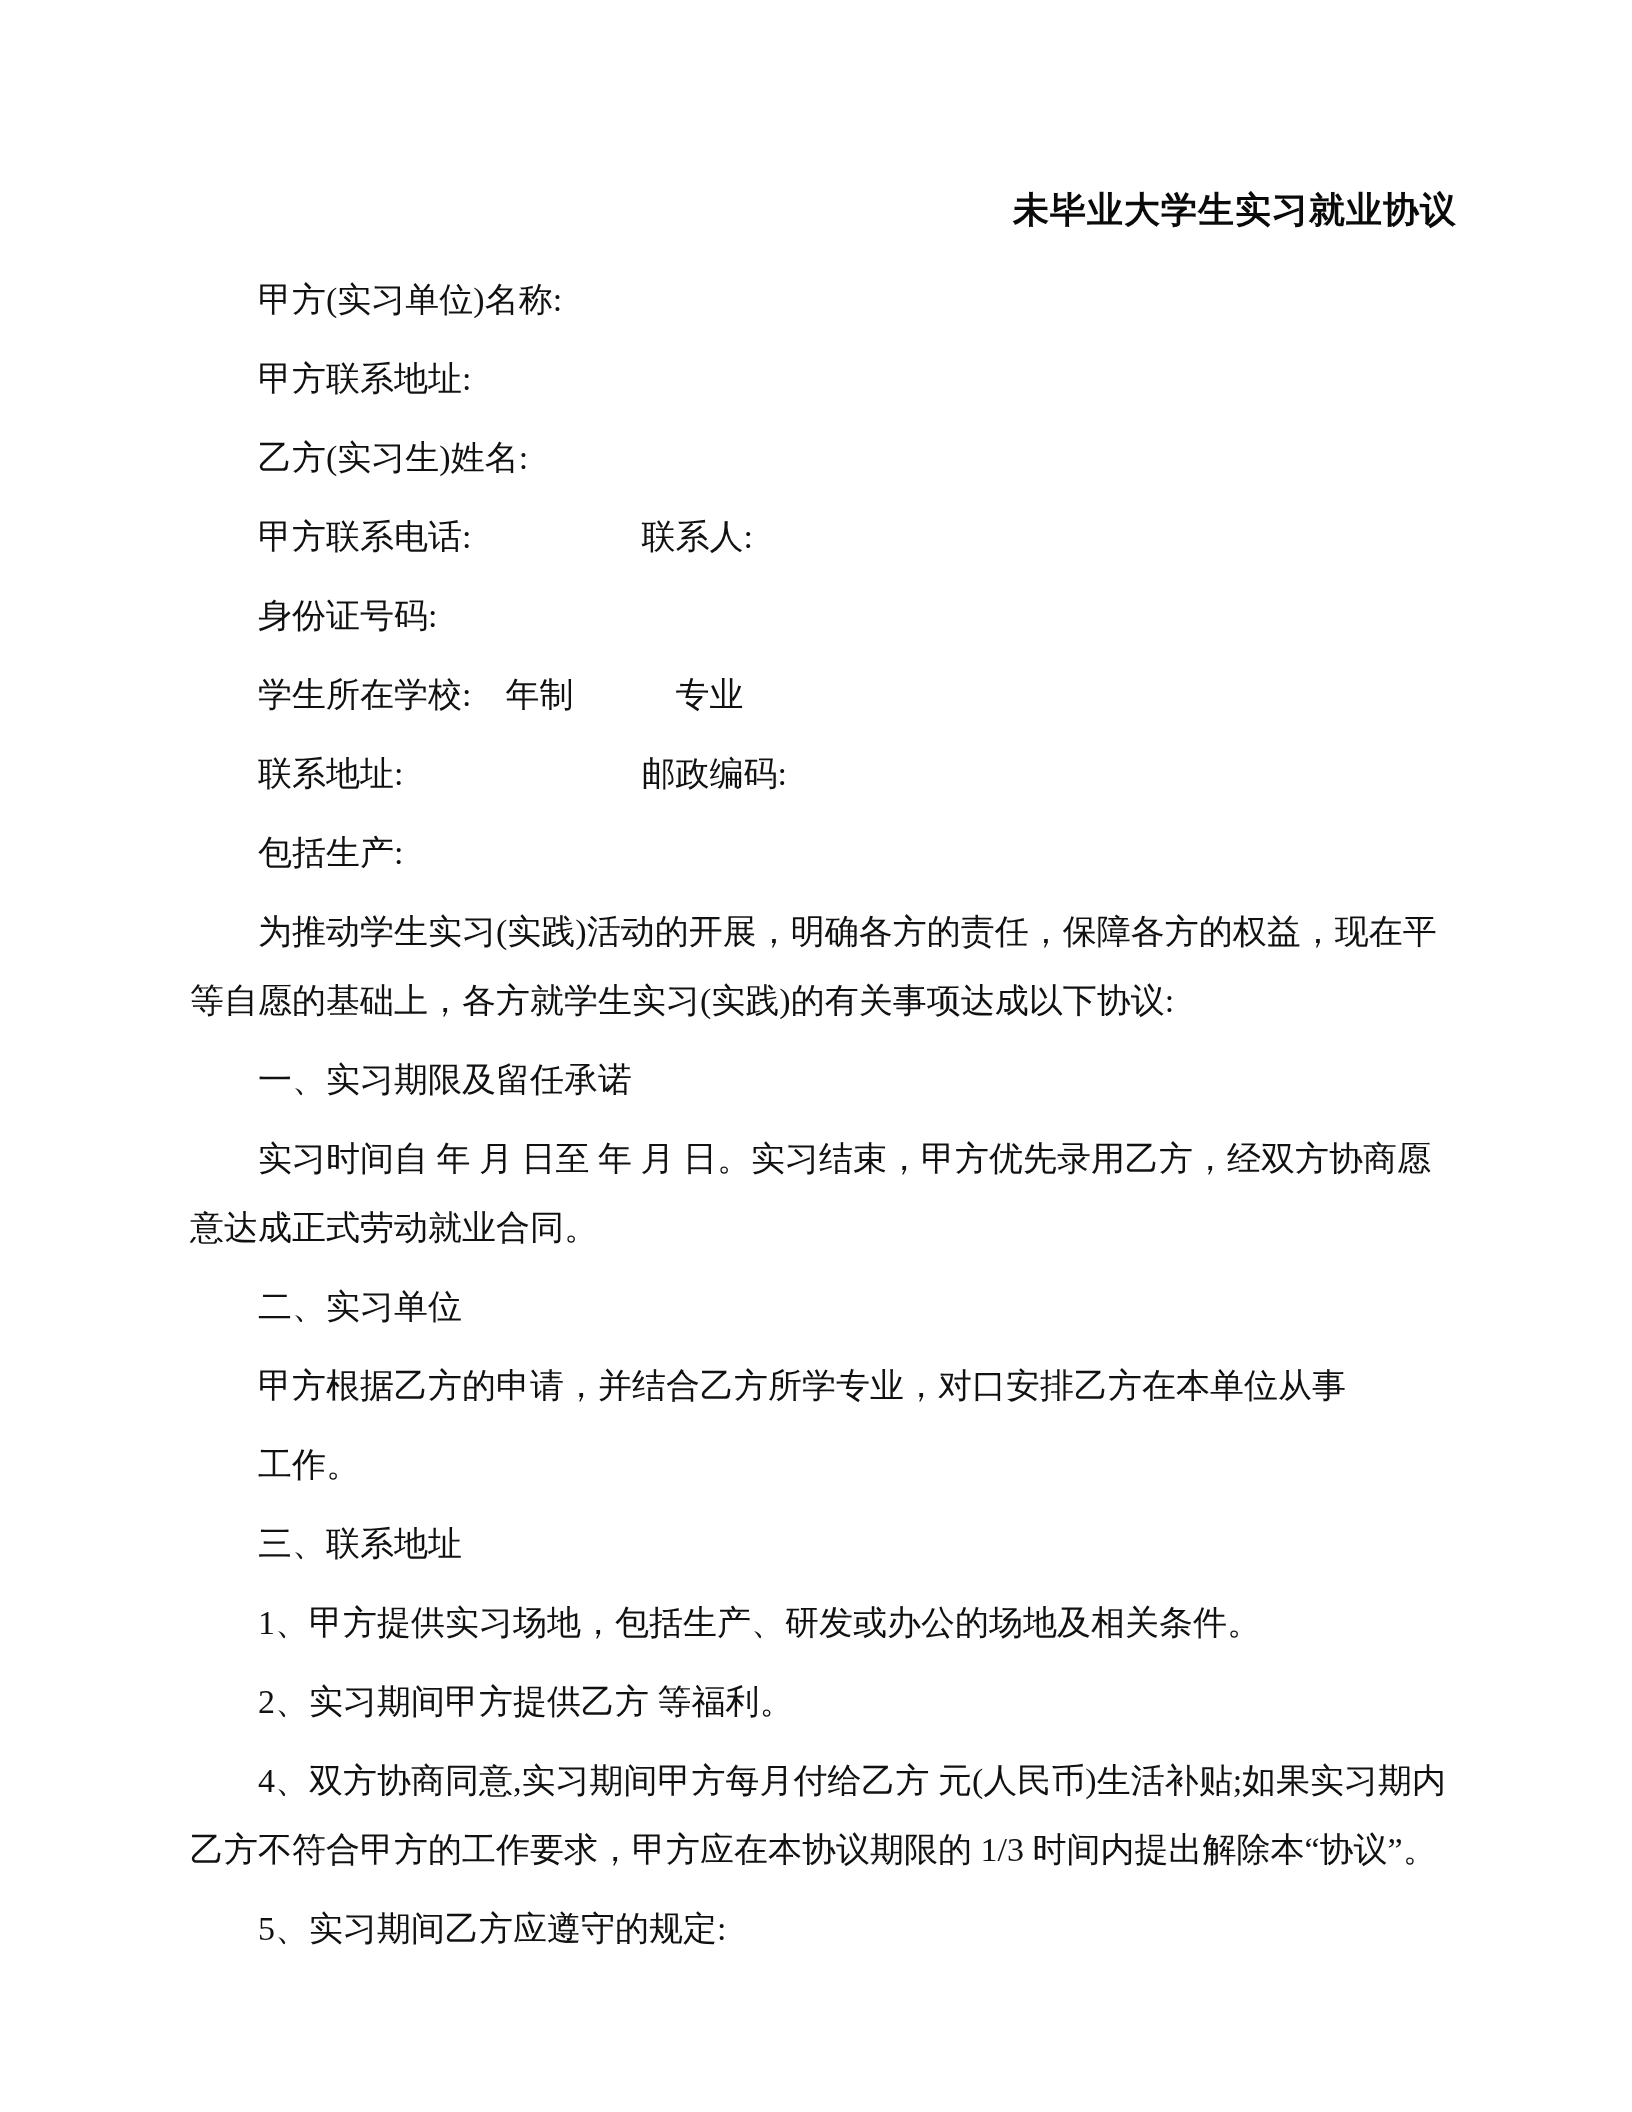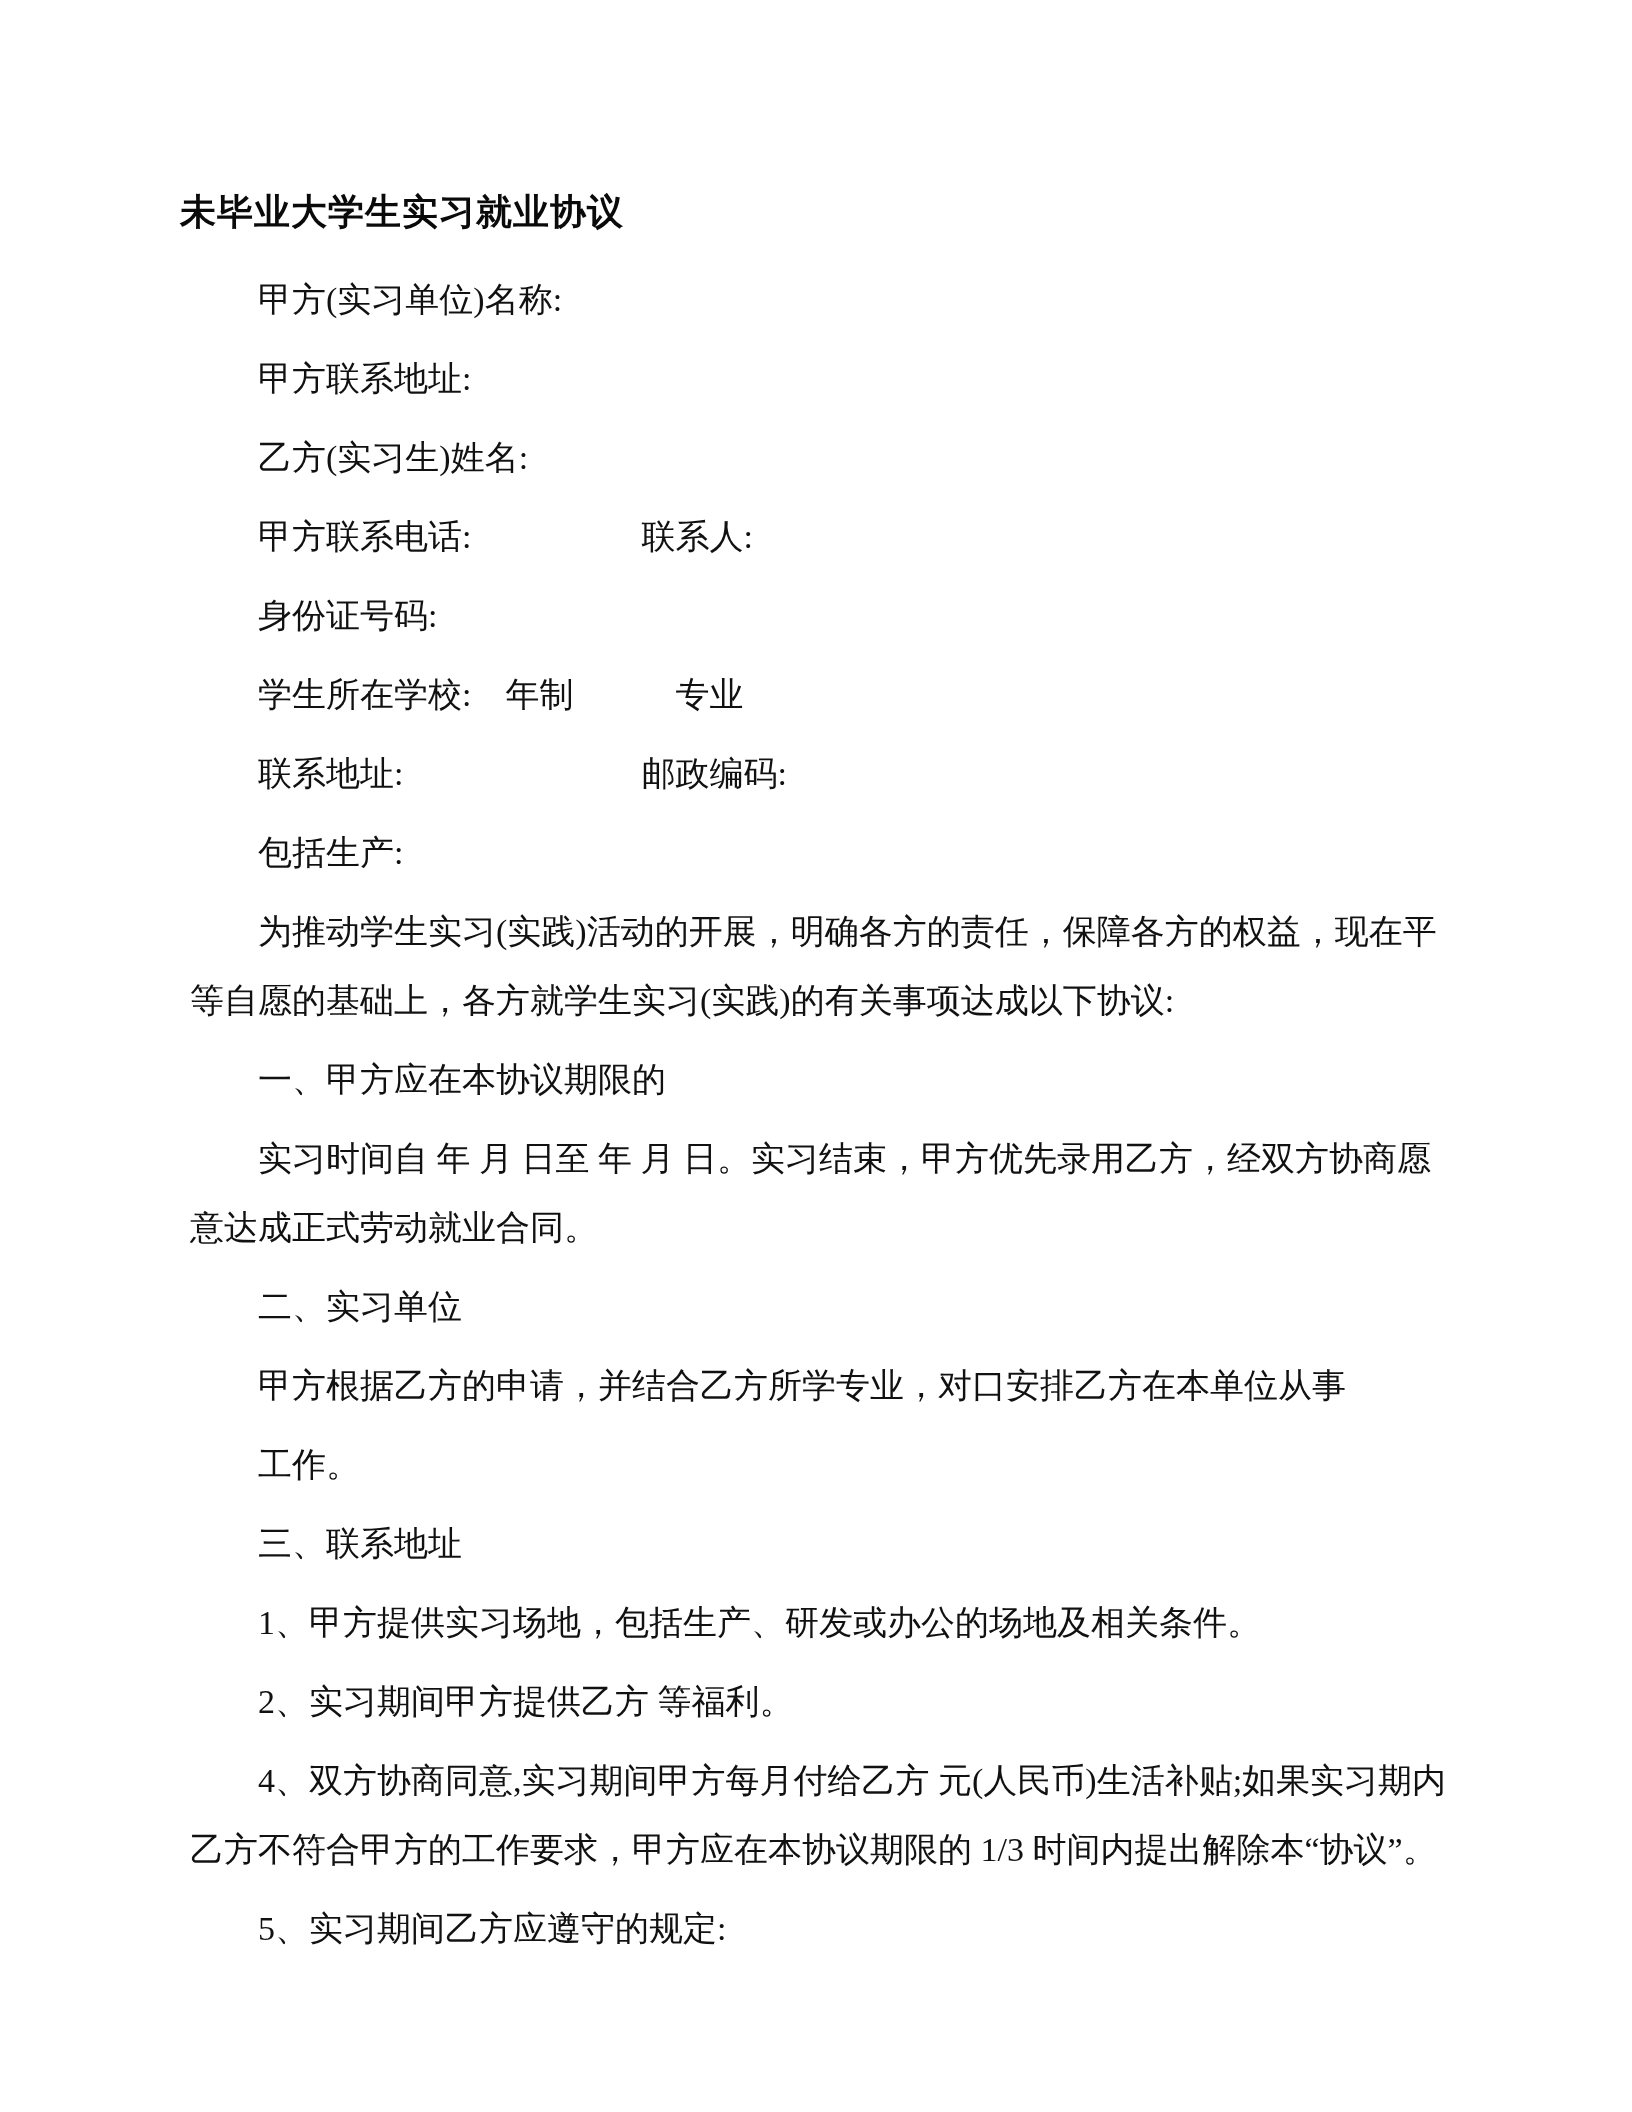--- a/index.html
+++ b/index.html
@@ -14,22 +14,22 @@
     background: #ffffff;
     box-sizing: border-box;
     padding: 185px 175px 0 180px;
     font-family: "Liberation Serif", "DejaVu Serif", serif;
     color: #111111;
     font-size: 34px;
     overflow: hidden;
   }
   .doc-title {
     margin: 0 0 25px 0;
-    text-align: left;
-    font-family: Liberation Serif, serif;
+    text-align: right;
+    font-family: Liberation Mono, monospace;
     font-weight: bold;
     font-size: 36px;
     line-height: 55px;
     letter-spacing: 1px;
     color: #0a0a0a;
   }
   p.doc-line {
     margin: 10px;
     line-height: 69px;
     text-indent: 68px;
@@ -47,21 +47,21 @@
   <p class="doc-line">甲方(实习单位)名称:</p>
   <p class="doc-line">甲方联系地址:</p>
   <p class="doc-line">乙方(实习生)姓名:</p>
   <p class="doc-line">甲方联系电话:　　　　　联系人:</p>
   <p class="doc-line">身份证号码:</p>
   <p class="doc-line">学生所在学校:　年制　　　专业</p>
   <p class="doc-line">联系地址:　　　　　　　邮政编码:</p>
   <p class="doc-line">包括生产:</p>
 
   <p class="doc-line">为推动学生实习(实践)活动的开展，明确各方的责任，保障各方的权益，现在平等自愿的基础上，各方就学生实习(实践)的有关事项达成以下协议:</p>
-  <p class="doc-line">一、甲方应在本协议期限的</p>
+  <p class="doc-line">一、实习期限及留任承诺</p>
   <p class="doc-line">实习时间自 年 月 日至 年 月 日。实习结束，甲方优先录用乙方，经双方协商愿意达成正式劳动就业合同。</p>
   <p class="doc-line">二、实习单位</p>
   <p class="doc-line">甲方根据乙方的申请，并结合乙方所学专业，对口安排乙方在本单位从事</p>
   <p class="doc-line">工作。</p>
   <p class="doc-line">三、联系地址</p>
   <p class="doc-line">1、甲方提供实习场地，包括生产、研发或办公的场地及相关条件。</p>
   <p class="doc-line">2、实习期间甲方提供乙方 等福利。</p>
   <p class="doc-line">4、双方协商同意,实习期间甲方每月付给乙方 元(人民币)生活补贴;如果实习期内乙方不符合甲方的工作要求，甲方应在本协议期限的 1/3 时间内提出解除本“协议”。</p>
   <p class="doc-line">5、实习期间乙方应遵守的规定:</p>
 

